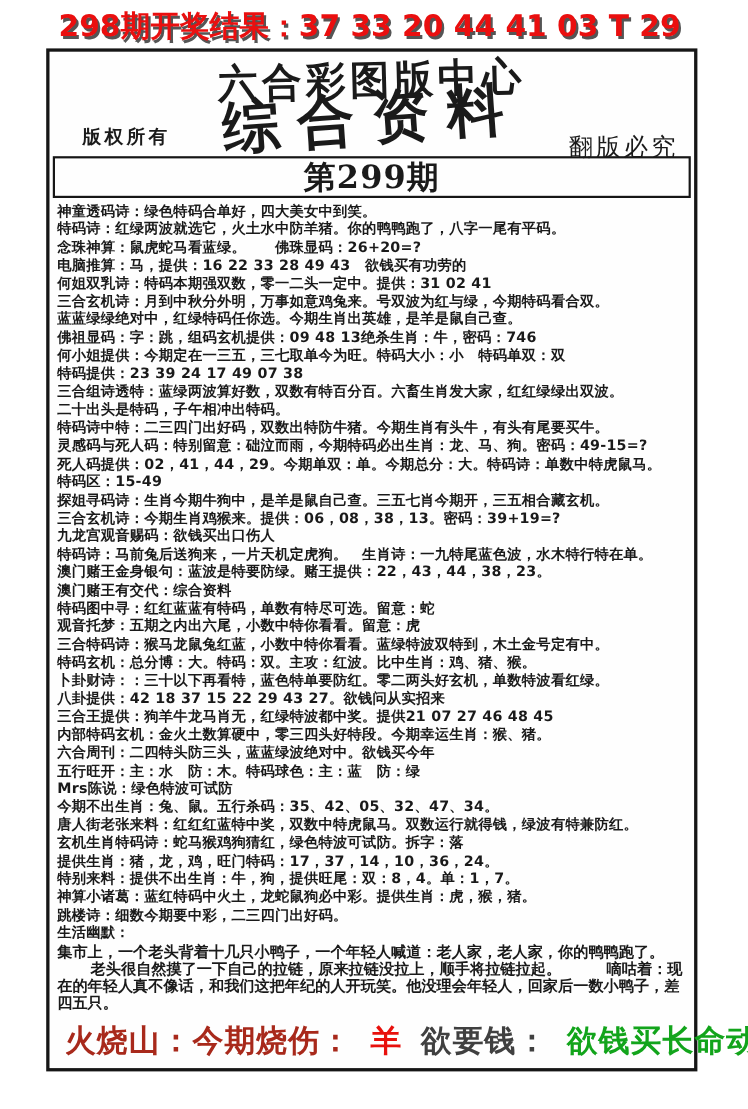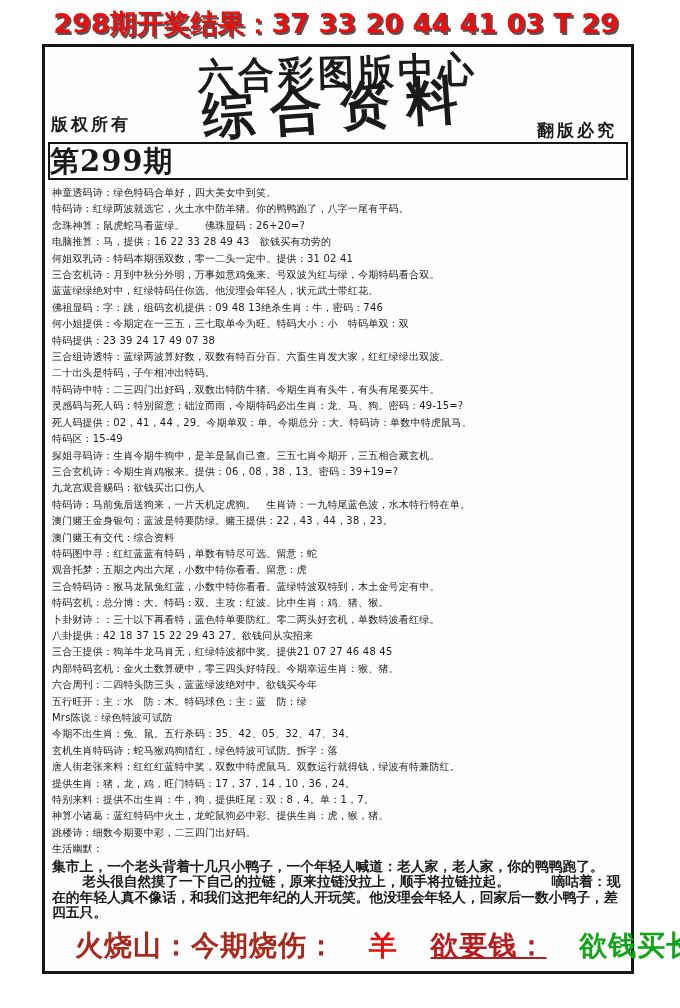--- a/index.html
+++ b/index.html
@@ -22,49 +22,49 @@
     position:absolute;top:2px;left:0;width:100%;text-align:center;
     font-family:"DejaVu Serif",serif;font-weight:900;font-size:36px;
     transform:rotate(-1.5deg);letter-spacing:4px;white-space:nowrap;
   }
   .masthead-subtitle{
     position:absolute;top:26px;left:0;width:100%;text-align:center;
     font-family:"DejaVu Serif",serif;font-weight:900;font-size:52px;
     transform:rotate(-4deg);letter-spacing:16px;white-space:nowrap;
   }
   .copyright-left{
-    position:absolute;left:6px;top:66px;font-size:17px;font-weight:700;
+    position:absolute;left:30px;top:66px;font-size:17px;font-weight:700;
     font-family:"DejaVu Serif",serif;letter-spacing:3px;white-space:nowrap;
   }
   .copyright-right{
-    position:absolute;right:14px;top:72px;font-size:17px;font-weight:700;
+    position:absolute;right:14px;top:72px;font-size:22px;font-weight:400;
     font-family:"DejaVu Serif",serif;letter-spacing:3px;white-space:nowrap;
   }
   .issue-box{
     margin:0 3px;border:2px solid #161616;height:34px;line-height:34px;
-    font-size:29px;font-weight:700;
+    text-align:center;font-size:29px;font-weight:700;
     font-family:"DejaVu Serif",serif;letter-spacing:1px;
   }
   .body-lines{padding:5px 5px 0 7px;}
   .body-lines .line{
-    font-size:10px;line-height:16.4px;font-weight:400;white-space:nowrap;
+    font-size:13px;line-height:16.4px;font-weight:700;white-space:nowrap;
     letter-spacing:0.2px;
   }
   .humor{padding:1px 5px 0 7px;font-weight:800;font-size:13.8px;line-height:15.6px;}
   .humor-p1{white-space:nowrap;}
   .humor-p2{text-indent:2.2em;word-break:break-all;}
   .footer-line{
     position:absolute;left:0;bottom:6px;width:100%;
     padding-left:14px;box-sizing:border-box;
     font-size:28px;font-weight:900;white-space:nowrap;letter-spacing:1px;
   }
-  .footer-line .seg{margin-right:6px;margin-left:16px;}
+  .footer-line .seg{margin-right:6px;}
   .seg-fire-label{color:#a8291b;}
   .seg-fire-value{color:#e8100c;}
-  .seg-money-label{color:#b91c1c;text-decoration:underline;}
+  .seg-money-label{color:#404040;}
   .seg-money-value{color:#12a41b;}
 </style>
 </head>
 <body>
 
 <div class="banner">298期开奖结果：37 33 20 44 41 03 T 29</div>
 
 <div class="main-box">
 
   <div class="header">
@@ -85,21 +85,21 @@
       <div class="line">特码诗：红绿两波就选它，火土水中防羊猪。你的鸭鸭跑了，八字一尾有平码。</div>
 
       <div class="line">念珠神算：鼠虎蛇马看蓝绿。　　佛珠显码：26+20=?</div>
 
       <div class="line">电脑推算：马，提供：16 22 33 28 49 43　欲钱买有功劳的</div>
 
       <div class="line">何姐双乳诗：特码本期强双数，零一二头一定中。提供：31 02 41</div>
 
       <div class="line">三合玄机诗：月到中秋分外明，万事如意鸡兔来。号双波为红与绿，今期特码看合双。</div>
 
-      <div class="line">蓝蓝绿绿绝对中，红绿特码任你选。他没理会年轻人，状元武士带红花。</div>
+      <div class="line">蓝蓝绿绿绝对中，红绿特码任你选。今期生肖出英雄，是羊是鼠自己查。</div>
 
       <div class="line">佛祖显码：字：跳，组码玄机提供：09 48 13绝杀生肖：牛，密码：746</div>
 
       <div class="line">何小姐提供：今期定在一三五，三七取单今为旺。特码大小：小　特码单双：双</div>
 
       <div class="line">特码提供：23 39 24 17 49 07 38</div>
 
       <div class="line">三合组诗透特：蓝绿两波算好数，双数有特百分百。六畜生肖发大家，红红绿绿出双波。</div>
 
       <div class="line">二十出头是特码，子午相冲出特码。</div>
@@ -142,23 +142,23 @@
       <div class="line">内部特码玄机：金火土数算硬中，零三四头好特段。今期幸运生肖：猴、猪。</div>
 
       <div class="line">六合周刊：二四特头防三头，蓝蓝绿波绝对中。欲钱买今年</div>
 
       <div class="line">五行旺开：主：水　防：木。特码球色：主：蓝　防：绿</div>
 
       <div class="line">Mrs陈说：绿色特波可试防</div>
 
       <div class="line">今期不出生肖：兔、鼠。五行杀码：35、42、05、32、47、34。</div>
 
+      <div class="line">唐人街老张来料：红红红蓝特中奖，双数中特虎鼠马。双数运行就得钱，绿波有特兼防红。</div>
+
       <div class="line">玄机生肖特码诗：蛇马猴鸡狗猜红，绿色特波可试防。拆字：落</div>
-
-      <div class="line">唐人街老张来料：红红红蓝特中奖，双数中特虎鼠马。双数运行就得钱，绿波有特兼防红。</div>
 
       <div class="line">提供生肖：猪，龙，鸡，旺门特码：17，37，14，10，36，24。</div>
 
       <div class="line">特别来料：提供不出生肖：牛，狗，提供旺尾：双：8，4。单：1，7。</div>
 
       <div class="line">神算小诸葛：蓝红特码中火土，龙蛇鼠狗必中彩。提供生肖：虎，猴，猪。</div>
 
       <div class="line">跳楼诗：细数今期要中彩，二三四门出好码。</div>
 
       <div class="line">生活幽默：</div>

